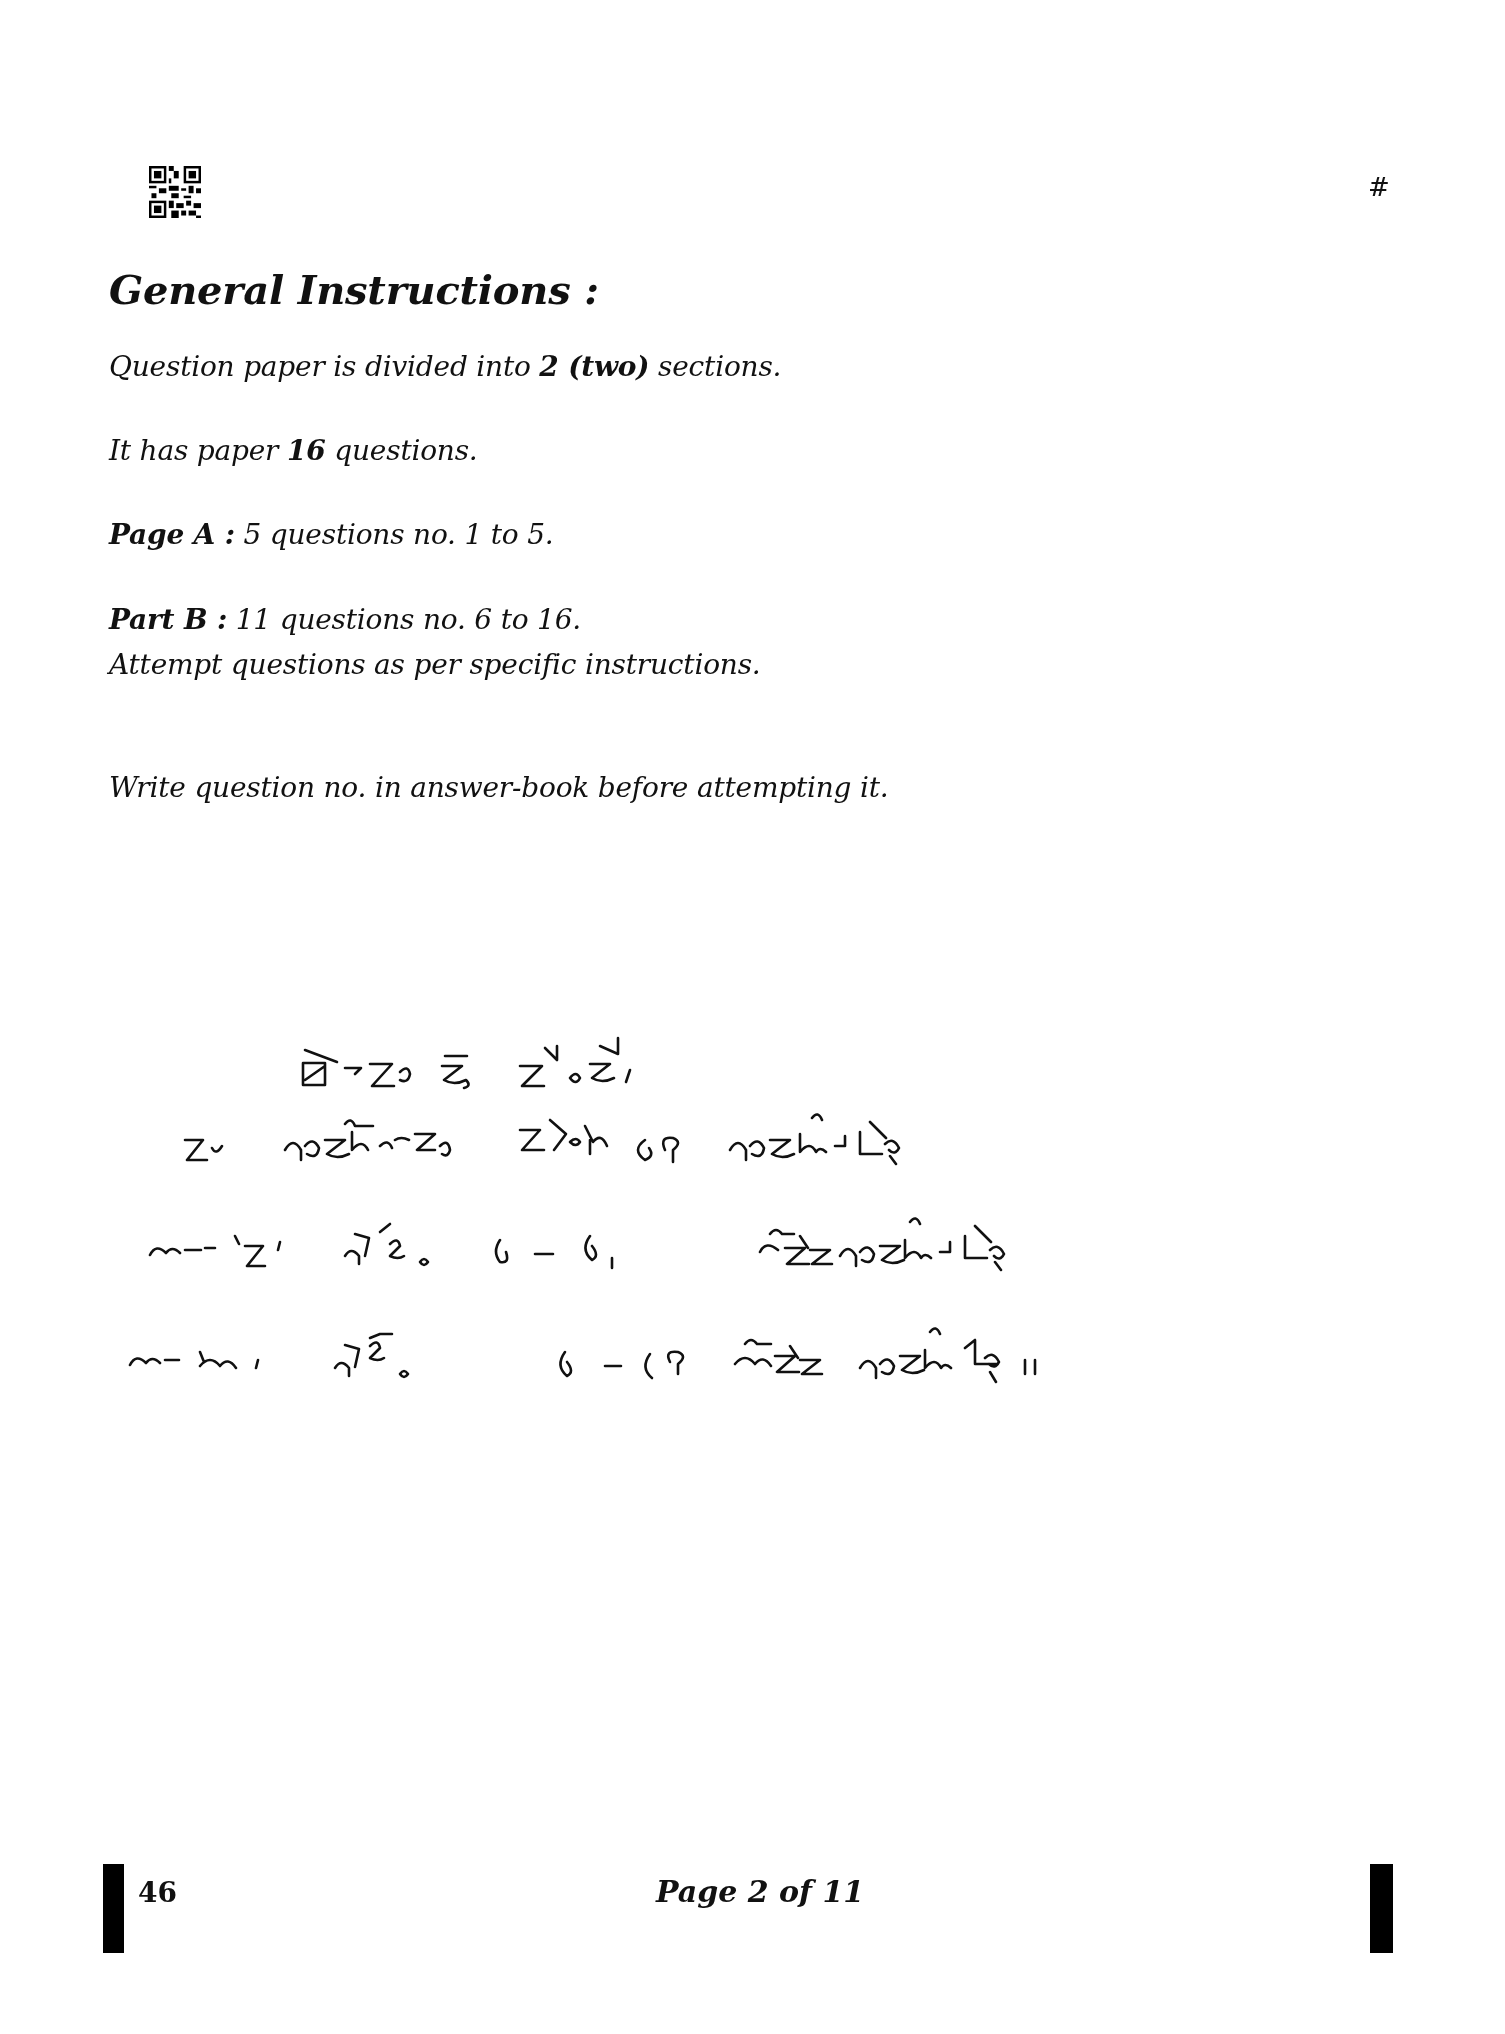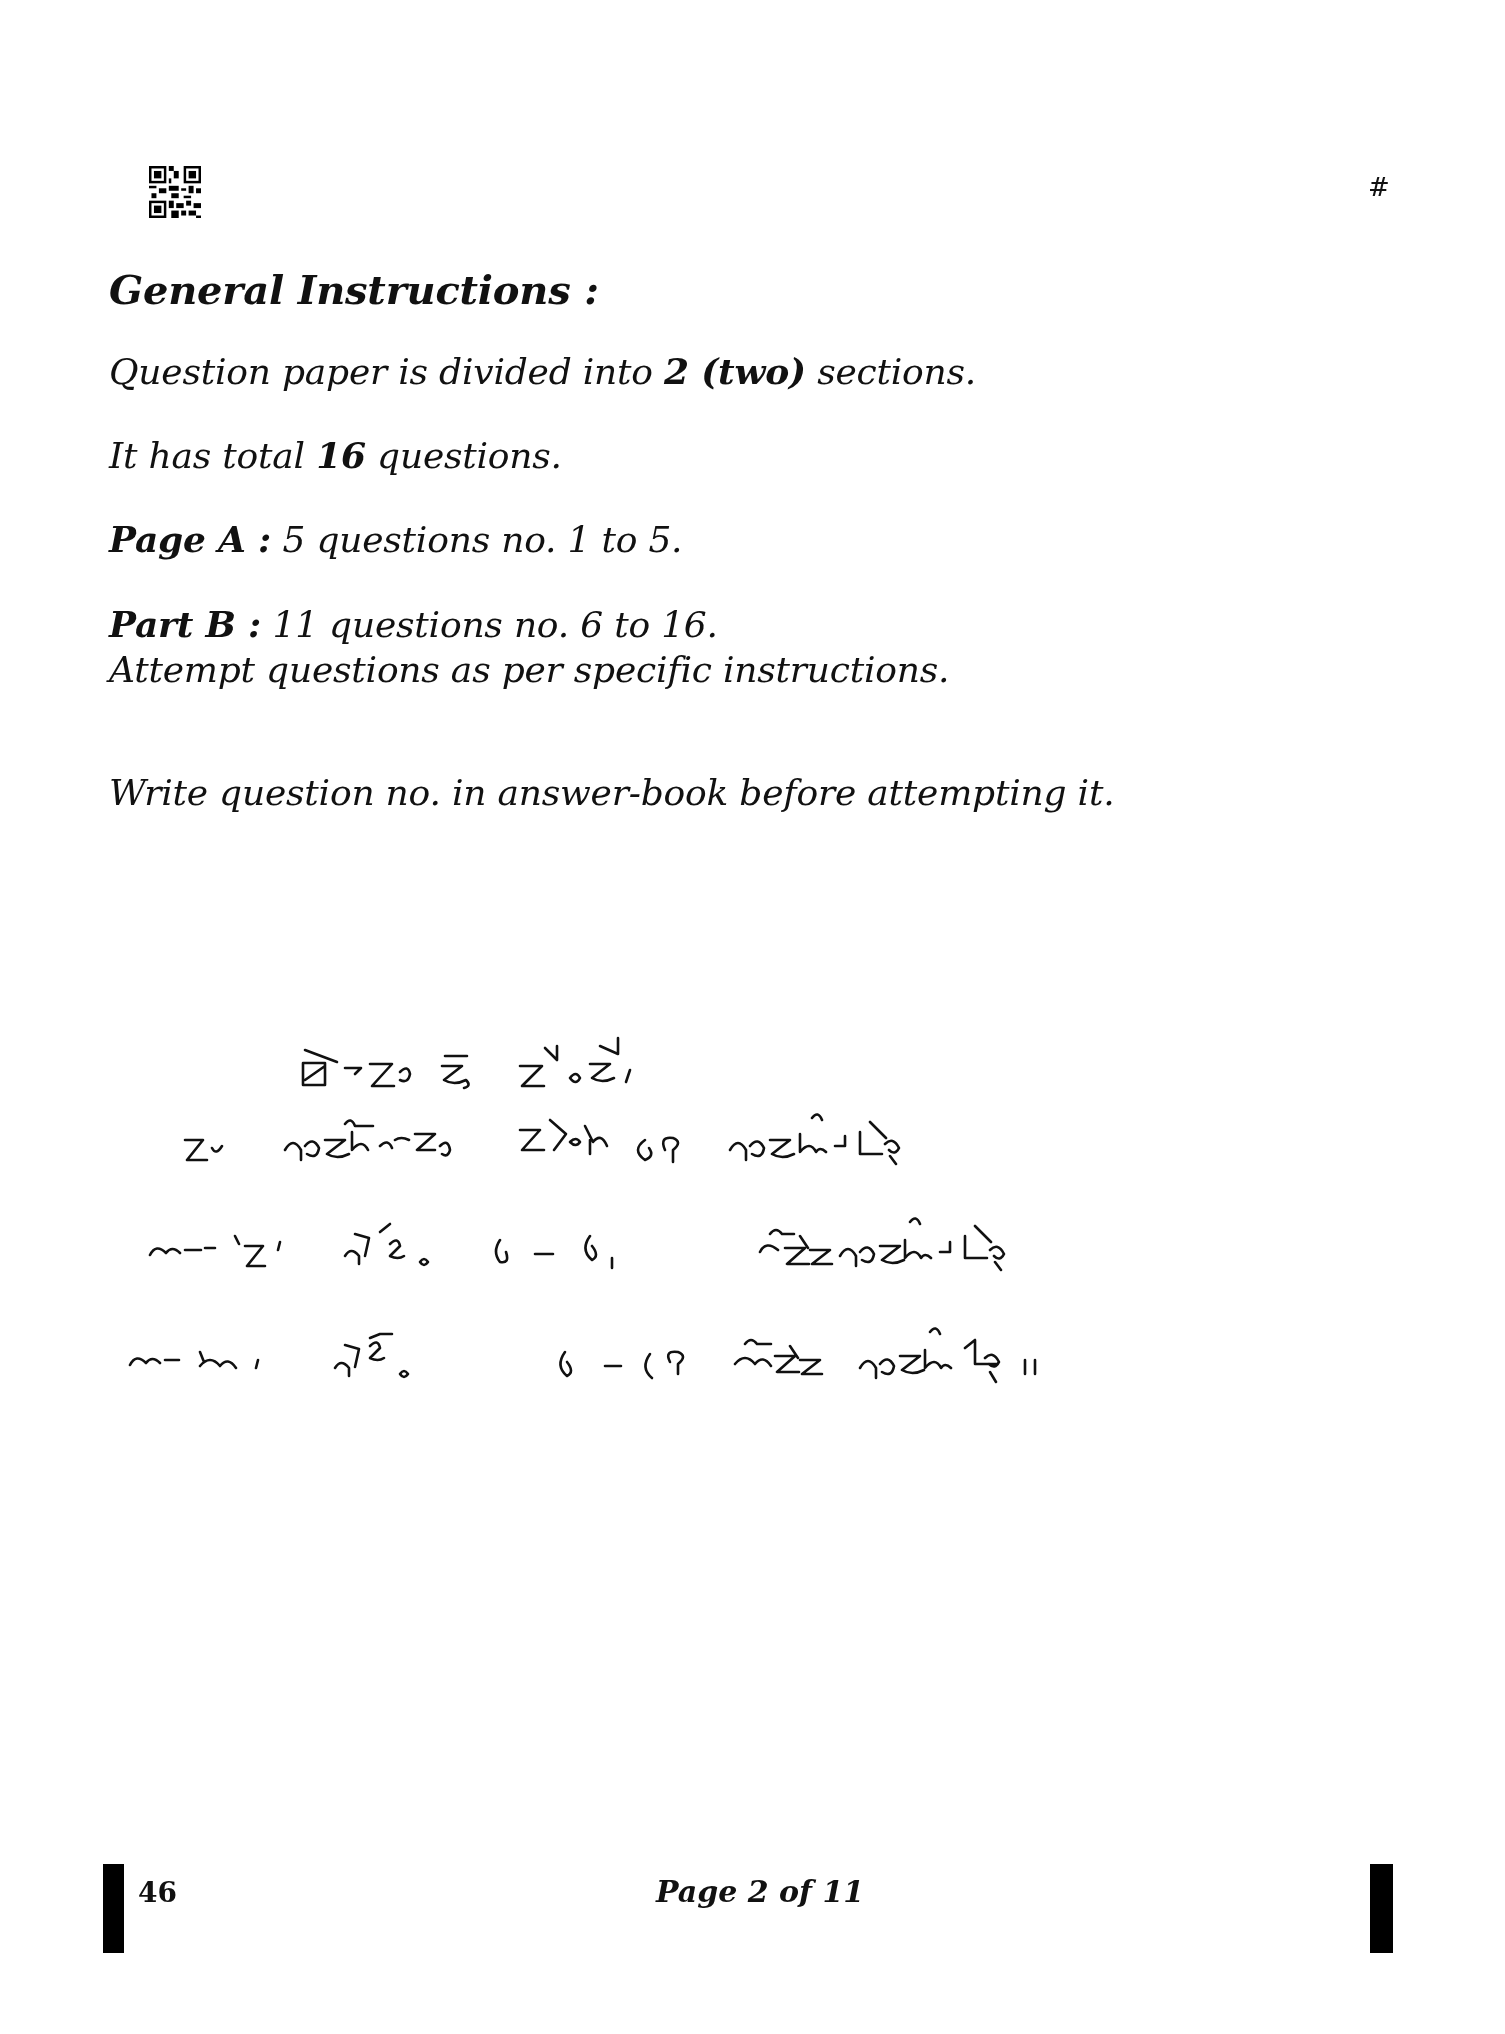--- a/index.html
+++ b/index.html
@@ -1,19 +1,19 @@
 <!DOCTYPE html>
 <html><head>
 <meta charset="utf-8">
 <style>
   html, body { margin: 0; padding: 0; background: #ffffff; }
   body { width: 1505px; height: 2034px; position: relative; overflow: hidden; font-family: "DejaVu Serif", "Liberation Serif", serif; color: #111; }
   .qr { position: absolute; left: 149px; top: 166px; width: 52px; height: 52px; }
   .hash { position: absolute; left: 1368px; top: 172px; font-size: 26px; font-family: "DejaVu Serif", serif; }
-  .line { position: absolute; left: 109px; font-style: italic; font-size: 36px; white-space: nowrap; letter-spacing: -0.2px; }
+  .line { position: absolute; left: 109px; font-style: italic; font-size: 28px; white-space: nowrap; letter-spacing: -0.2px; }
   .heading { font-weight: bold; font-size: 40px; }
   .line b { font-weight: bold; }
   .hand { position: absolute; left: 0; top: 0; }
   .bar { position: absolute; background: #000; width: 21px; top: 1864px; height: 89px; }
   .footer-num { position: absolute; left: 138px; top: 1876px; font-weight: bold; font-size: 28px; }
   .footer-page { position: absolute; left: 656px; top: 1874px; font-weight: bold; font-size: 30px; font-style: italic; }
 </style>
 </head>
 <body>
 
@@ -50,21 +50,21 @@
     <rect x="16" y="18" width="3" height="2"></rect>
       <rect x="19" y="20" width="2" height="1"></rect>
   </g>
 </svg>
 
 <div class="hash">#</div>
 
 <div class="line heading" style="top:266px;">General Instructions :</div>
 
 <div class="line" style="top:350px;"><span>Question paper is divided into </span><b>2 (two)</b><span> sections.</span></div>
-<div class="line" style="top:434px;"><span>It has total </span><b>16</b><span> questions.</span></div>
+<div class="line" style="top:434px;"><span>It has paper </span><b>16</b><span> questions.</span></div>
 <div class="line" style="top:518px;"><span></span><b>Page A :</b><span> 5 questions no. 1 to 5.</span></div>
 <div class="line" style="top:603px;text-align:right;"><span></span><b>Part B :</b><span> 11 questions no. 6 to 16.</span></div>
 <div class="line" style="top:648px;"><span>Attempt questions as per specific instructions.</span><b></b><span></span></div>
 <div class="line" style="top:771px;"><span>Write question no. in answer-book before attempting it.</span><b></b><span></span></div>
 
 <svg class="hand" width="1505" height="2034" fill="none" stroke="#111" stroke-width="2.6" stroke-linecap="round" stroke-linejoin="round">
   <g>
     <path d="M305 1050 l32 12 M303 1063 h22 v22 h-22 z M305 1080 l20 -14 M345 1068 h16 l-6 6 M370 1064 h22 l-20 22 h22 M400 1072 q8 -8 10 2 q-2 10 -10 6 M445 1056 h22 M442 1066 h20 l-18 14 q10 6 22 0 q6 6 -2 8"></path>
     <path d="M520 1066 h22 l-20 20 h22 M545 1048 l12 12 l0 -14 M570 1078 q6 -8 10 0 q-4 8 -10 0 M590 1064 h20 l-18 14 q10 6 22 0 M600 1046 l18 8 l0 -16 M630 1070 l-4 12"></path>
   </g>

